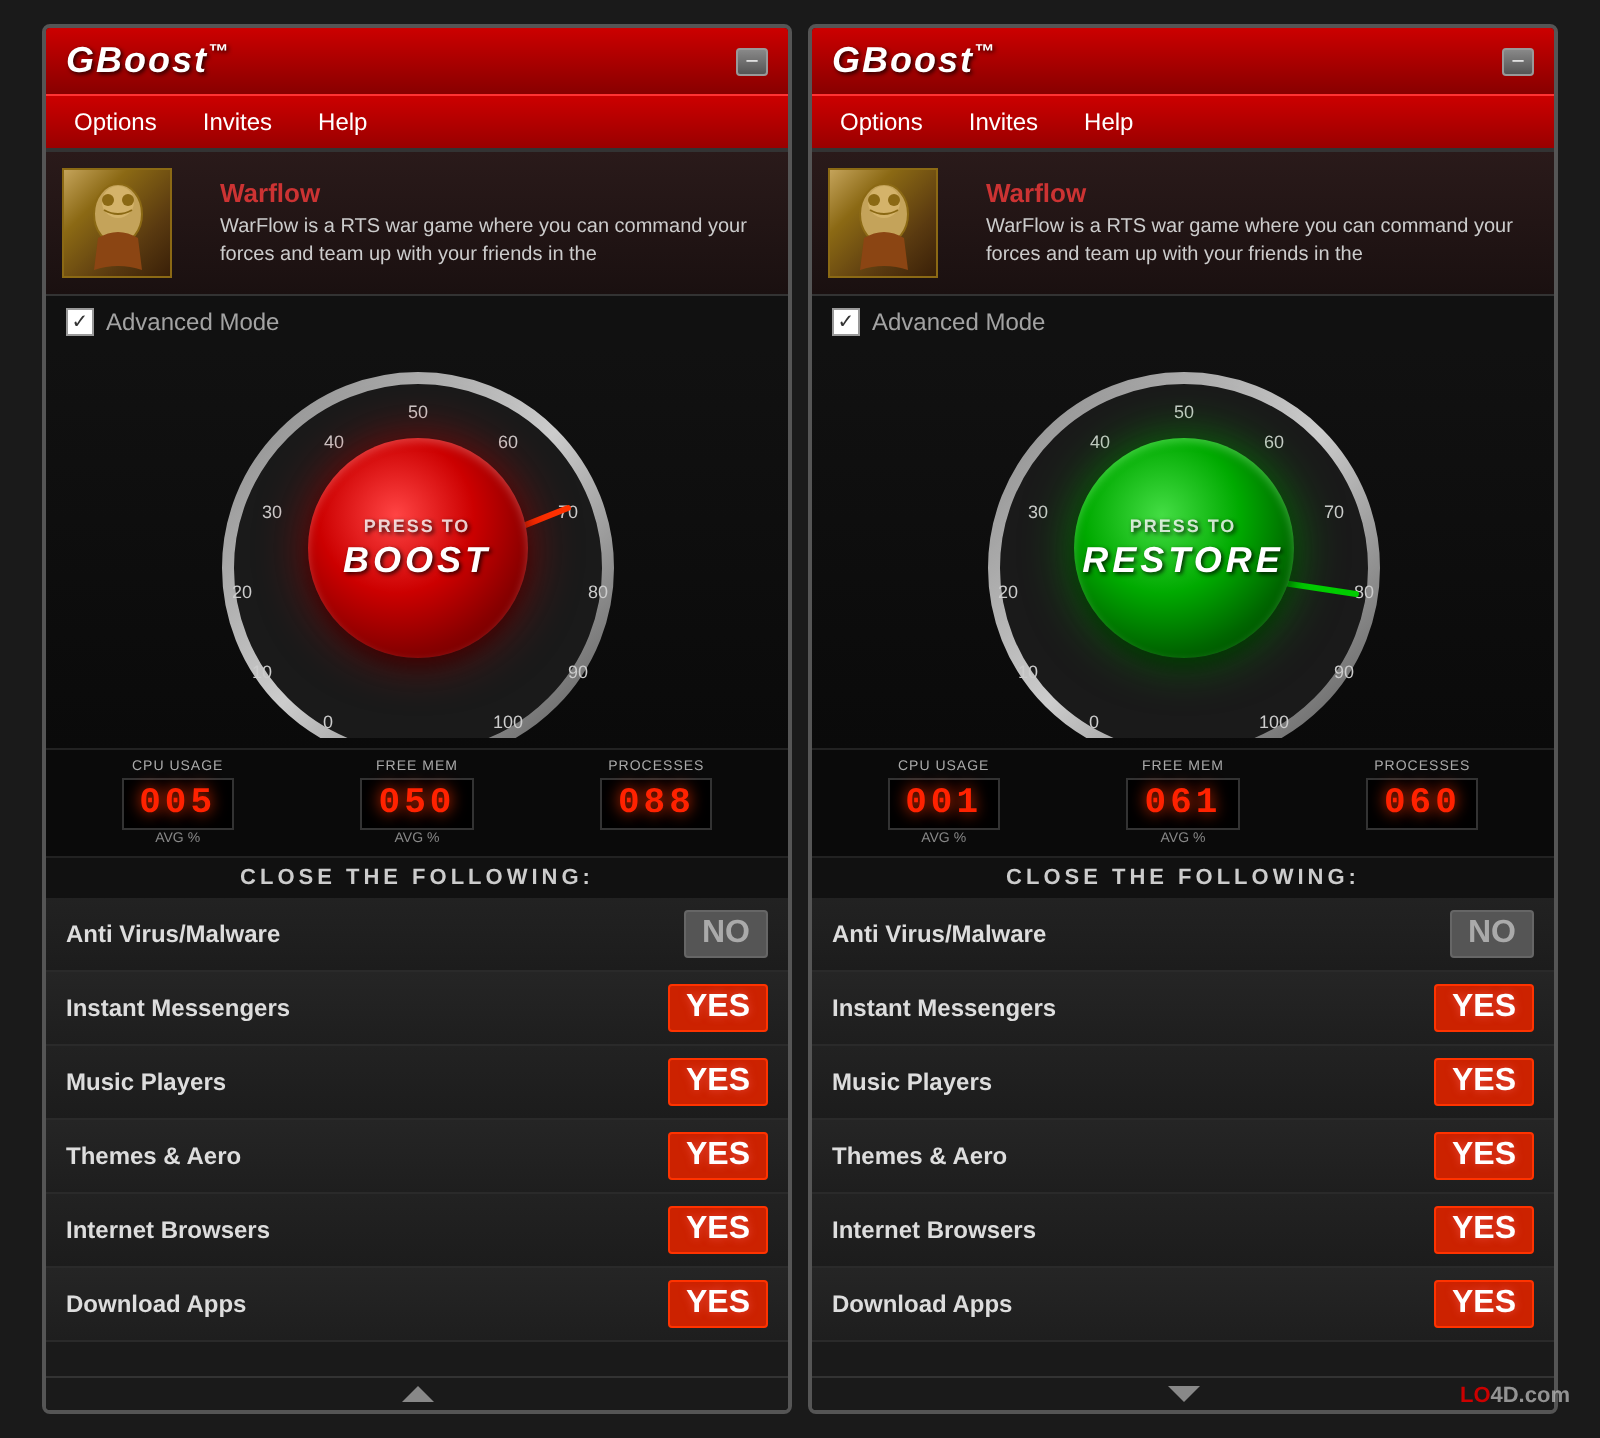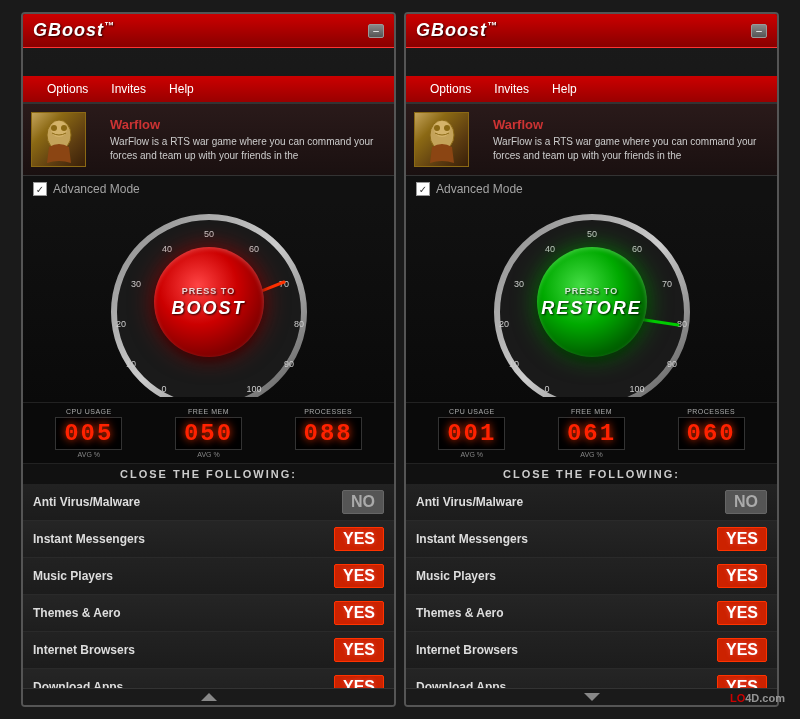--- a/index.html
+++ b/index.html
@@ -59,25 +59,24 @@
       align-items: center;
       justify-content: center;
       cursor: pointer;
       color: white;
       font-size: 10px;
     }
 
     
     .menu-bar {
       background: linear-gradient(180deg, #cc0000 0%, #990000 100%);
-      padding: 4px 20px;
+      padding: 4px 10px;
       display: flex;
       gap: 15px;
       border-bottom: 2px solid #333;
-      margin-top: 28px;
     }
 
     .menu-item {
       color: white;
       font-size: 12px;
       cursor: pointer;
       padding: 2px 4px;
     }
 
     
@@ -249,21 +248,21 @@
       text-transform: uppercase;
       letter-spacing: 0.5px;
       margin-bottom: 2px;
       text-align: center;
     }
 
     .stat-value {
       background: #000;
       color: #ff2200;
       font-family: 'Courier New', monospace;
-      font-size: 24px;
+      font-size: 18px;
       font-weight: bold;
       padding: 2px 8px;
       border: 1px solid #333;
       letter-spacing: 2px;
       text-shadow: 0 0 8px #ff3300;
       min-width: 48px;
       text-align: center;
     }
 
     .stat-sub {

